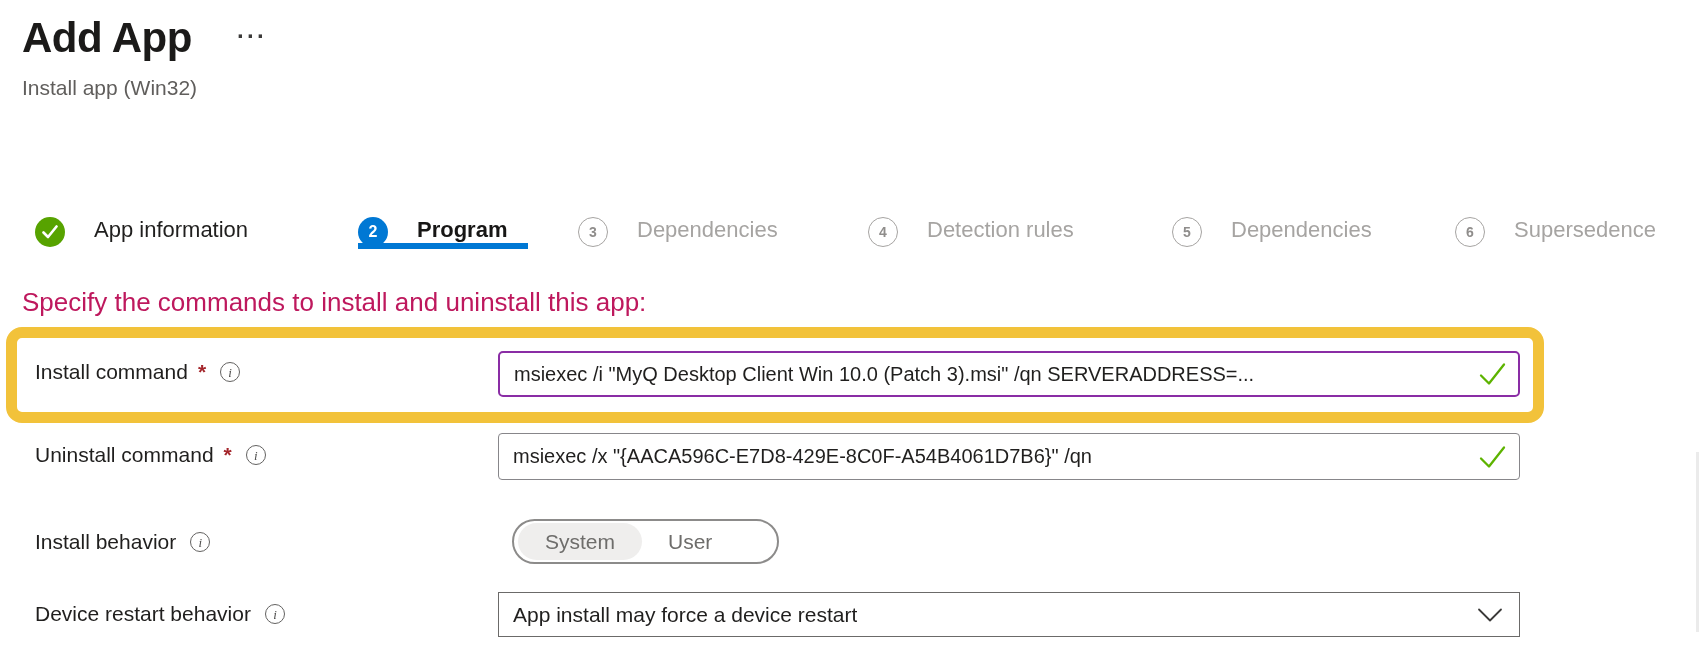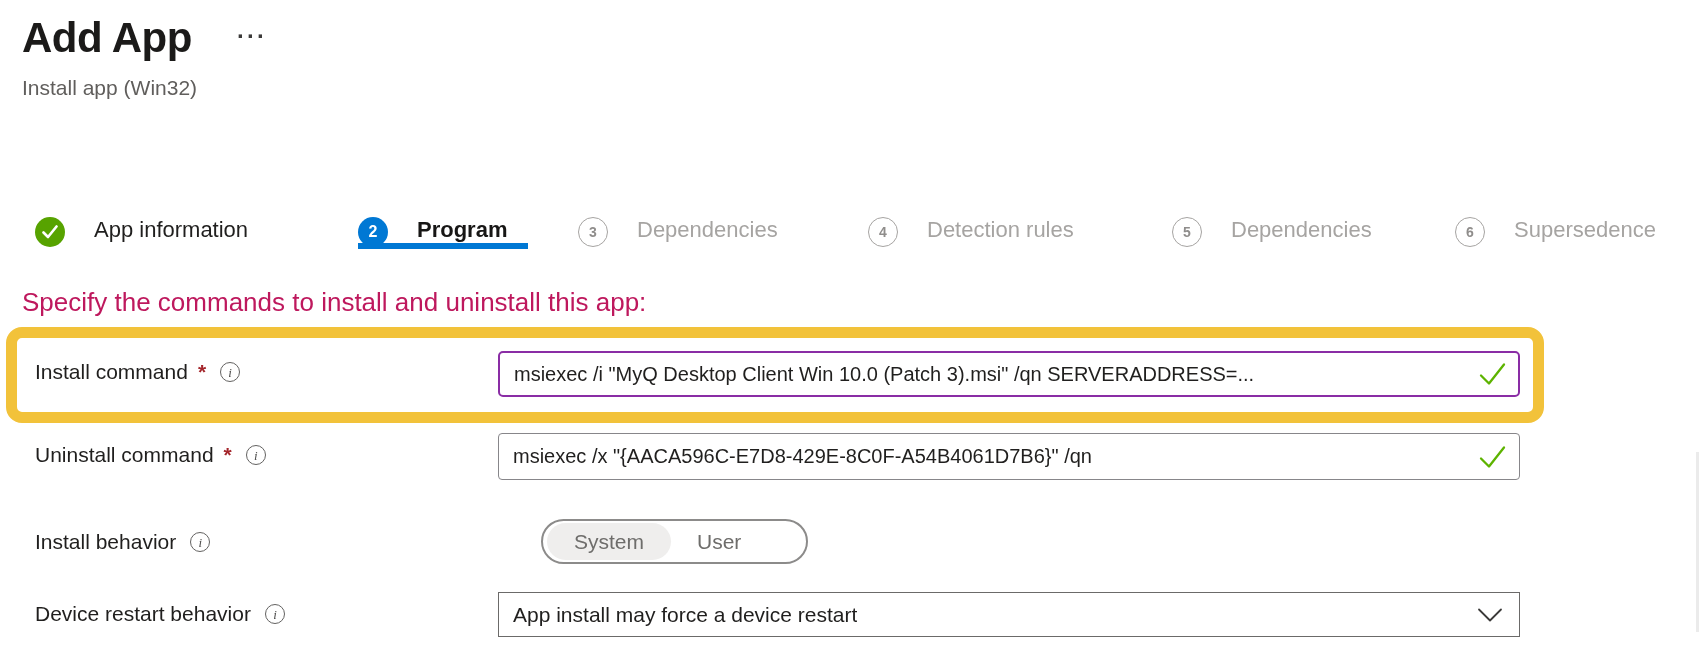--- a/index.html
+++ b/index.html
@@ -40,21 +40,21 @@
 
   .input-wrap{position:absolute; left:498px; width:1022px;}
   .text-input{width:100%; height:100%; font-family:"Liberation Sans","DejaVu Sans",sans-serif; font-size:20px; color:#201f1e; padding:0 52px 0 14px; background:#fff; outline:none;}
   .input-wrap.install{top:351px; height:46px;}
   .input-wrap.install .text-input{border:2.5px solid var(--purple); border-radius:5px;}
   .input-wrap.uninstall{top:433px; height:47px;}
   .input-wrap.uninstall .text-input{border:1.6px solid #87868a; border-radius:4px;}
   .check{position:absolute; right:14px; top:50%; transform:translateY(-50%);}
 
   
-  .pill-toggle{position:absolute; left:541px; top:519px; width:267px; height:45px; border:2px solid #8c8b8a; border-radius:23px; display:flex; align-items:center; background:#fff;}
+  .pill-toggle{position:absolute; left:512px; top:519px; width:267px; height:45px; border:2px solid #8c8b8a; border-radius:23px; display:flex; align-items:center; background:#fff;}
   .pill-option{font-size:21px; color:#6e6d6b; height:37px; display:flex; align-items:center; justify-content:center; border-radius:19px; cursor:pointer; flex:0 0 auto;}
   .pill-option.selected{background:#efeeed; padding:0 27px; margin-left:4px;}
   .pill-option.unselected{padding:0 26px;}
 
   
   .dropdown{position:absolute; left:498px; top:592px; width:1022px; height:45px; border:1.6px solid var(--border-gray); border-radius:0; background:#fff; display:flex; align-items:center; padding:0 46px 0 14px; cursor:pointer;}
   .dropdown-value{font-size:21px; color:#201f1e; white-space:nowrap; overflow:hidden;}
   .dropdown .chev{position:absolute; right:16px; top:50%; transform:translateY(-50%);}
 
   .scroll-track{position:absolute; left:1696px; top:452px; width:3px; height:180px; background:#ebebeb;}

